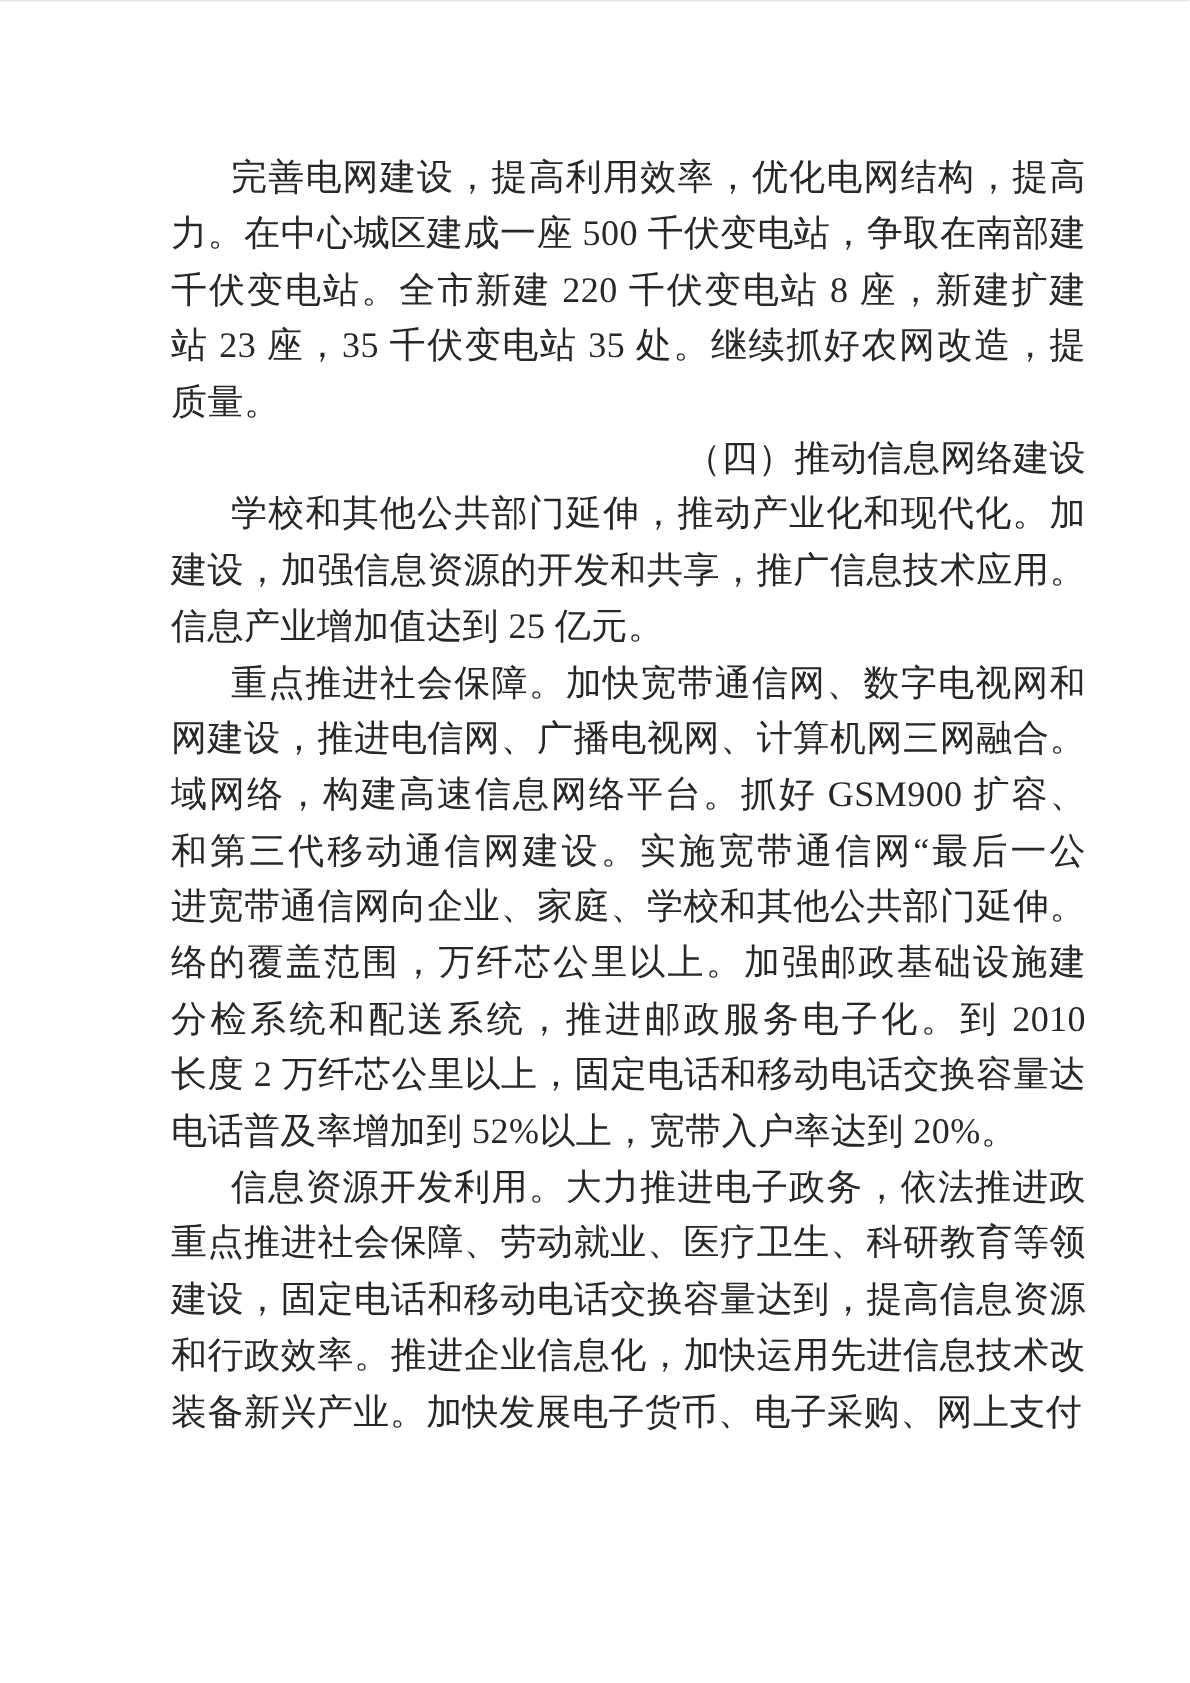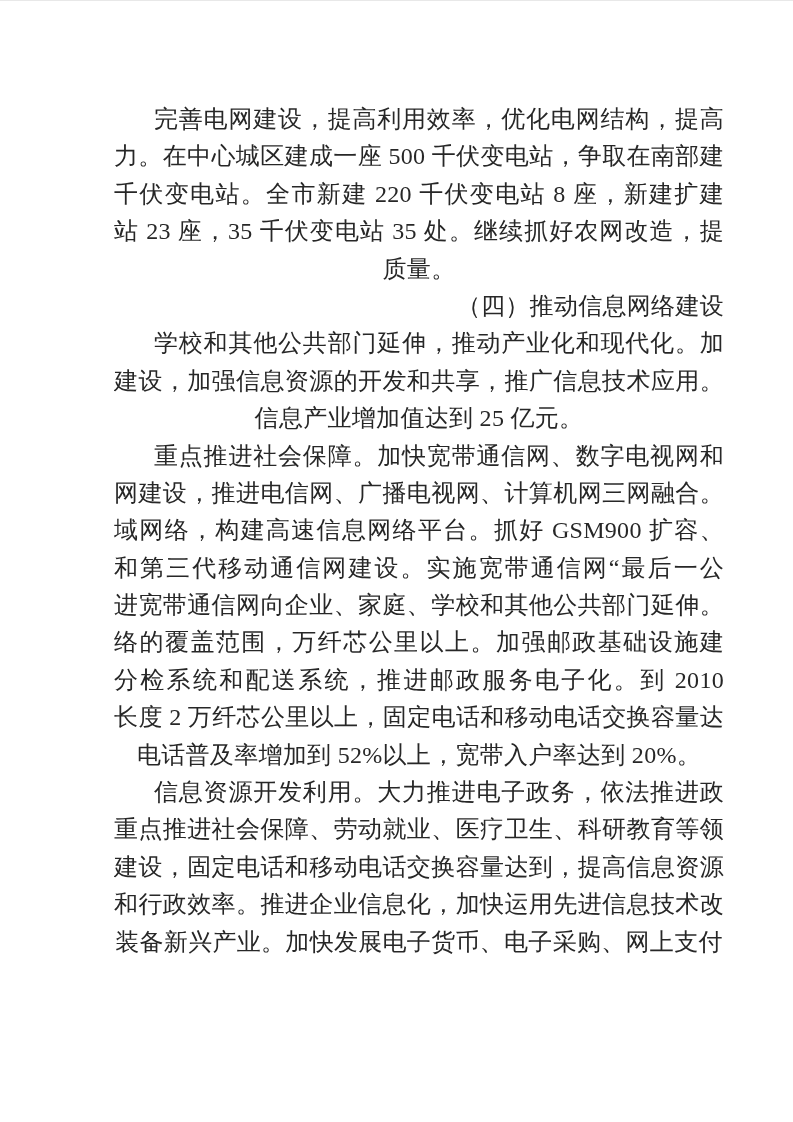--- a/index.html
+++ b/index.html
@@ -34,21 +34,20 @@
     font-size: 24px;
     line-height: 37.4px;
     letter-spacing: 0.3px;
   }
   .paragraph { margin: 0; padding: 0; }
   .line {
     width: 610px;
     white-space: normal;
     overflow: hidden;
     height: 37.4px;
-    text-align: center;
   }
   
   .stretch {
     text-align: justify;
     text-align-last: justify;
   }
   
   .indent { text-indent: 40px; }
   .heading-line { width: 610px; height: 37.4px; text-align: right; }
 </style>

